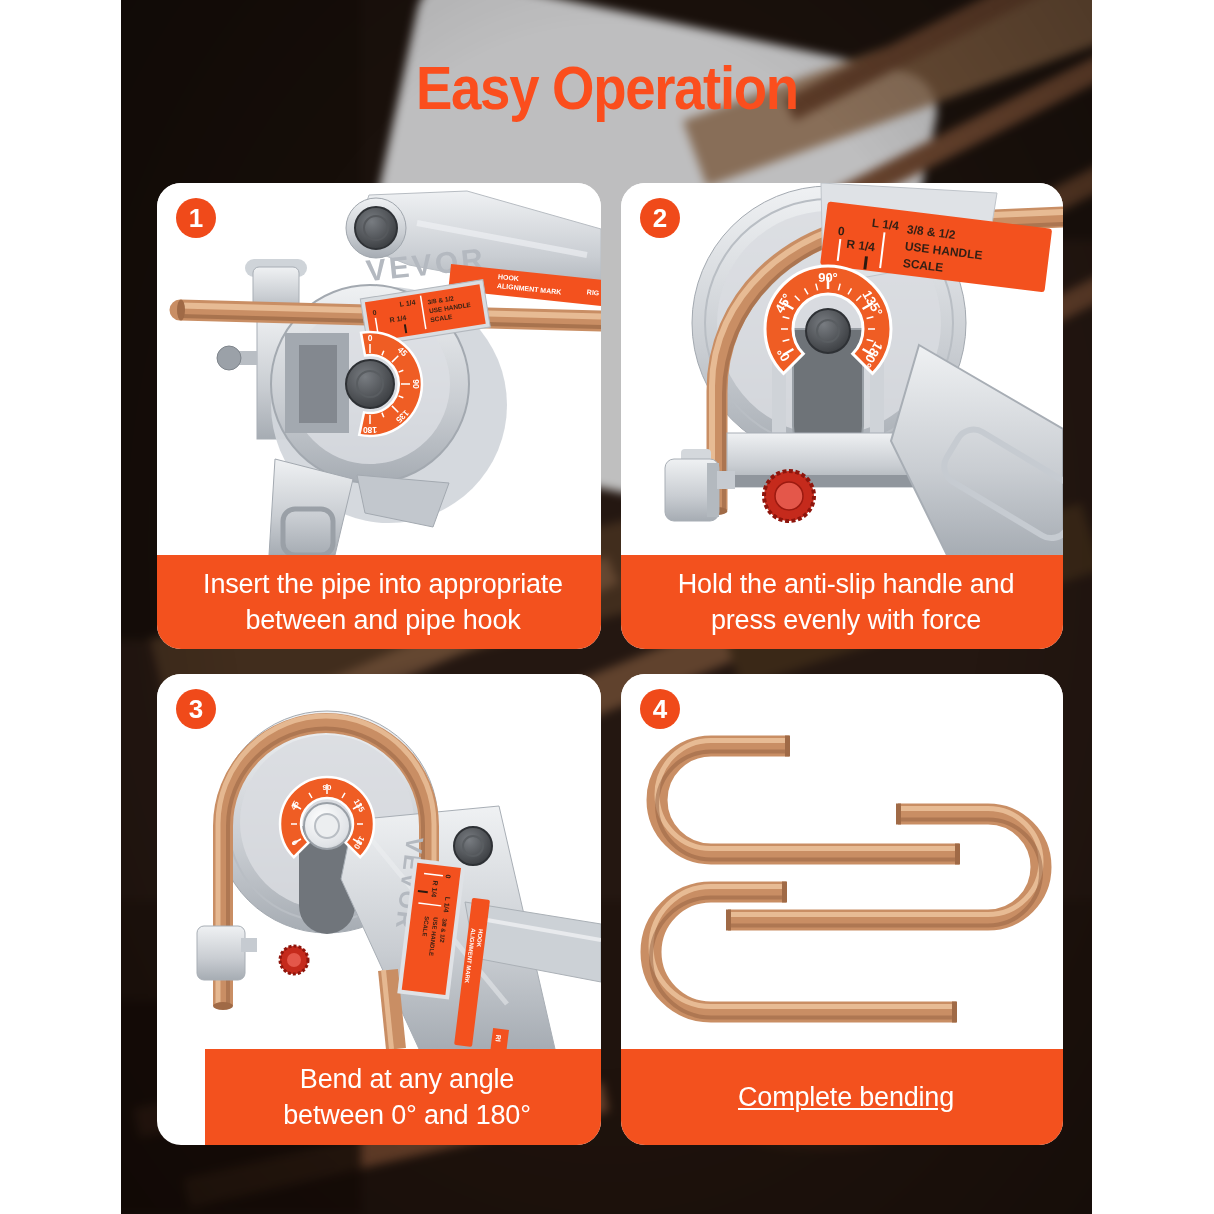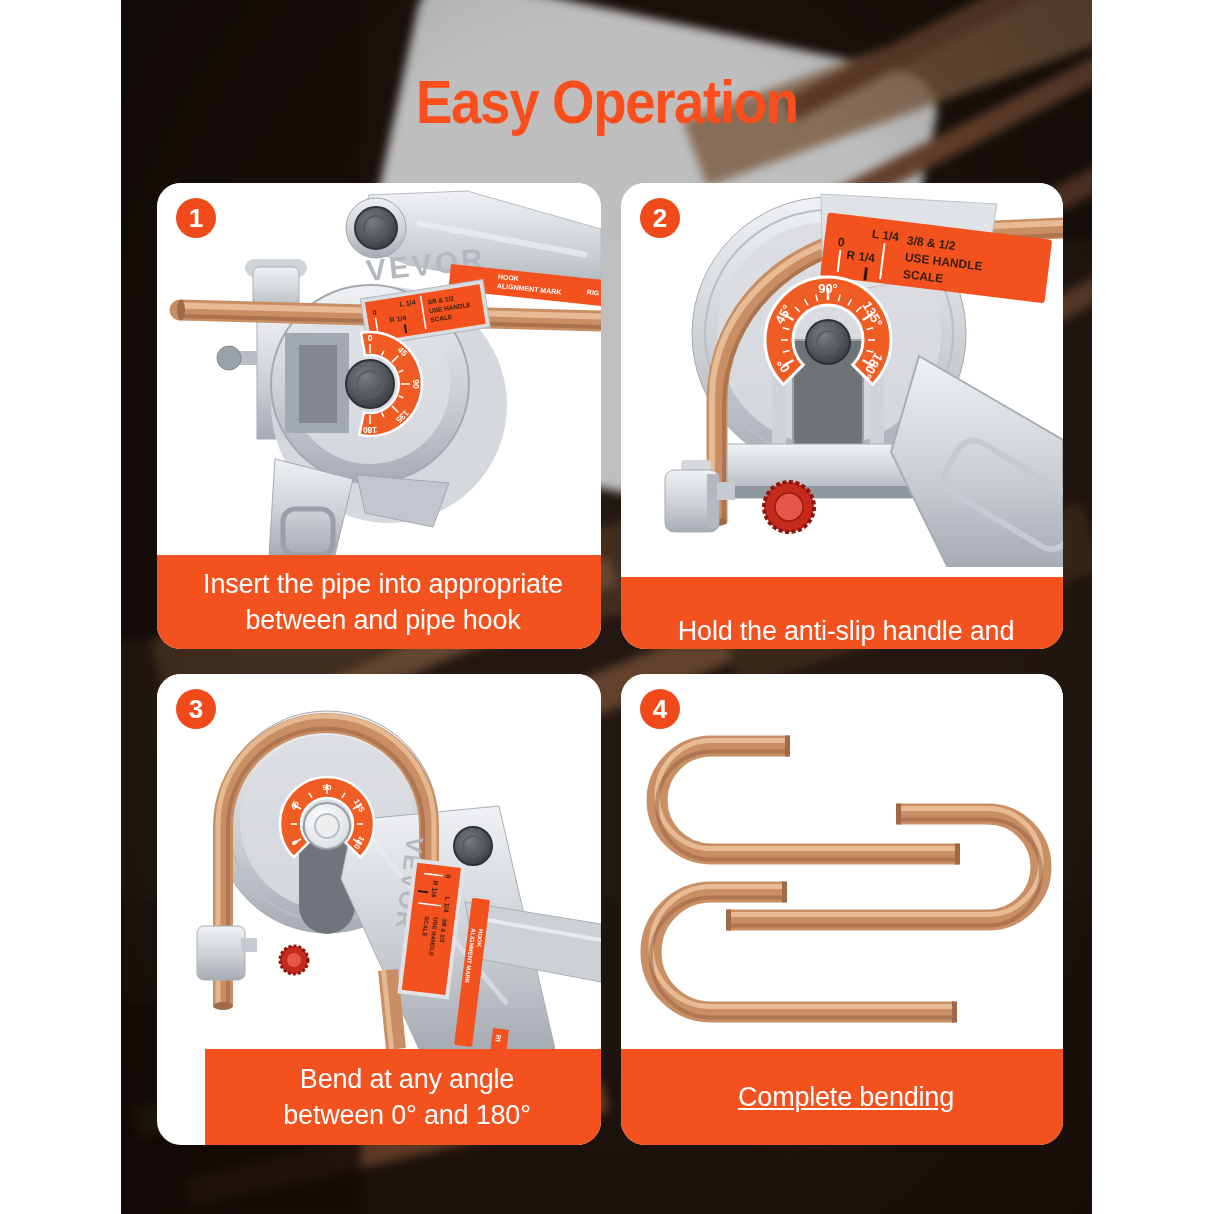--- a/index.html
+++ b/index.html
@@ -6,21 +6,21 @@
   body{
     width:1214px;height:1214px;position:relative;overflow:hidden;
     background:#ffffff;
     font-family:"Liberation Sans", sans-serif;
   }
   .photo-bg{position:absolute;left:121px;top:0;width:971px;height:1214px;overflow:hidden;background:#241711;}
   .photo-inner{position:absolute;left:-20px;top:-20px;right:-20px;bottom:-20px;filter:blur(5px);background:#241711;}
   .ph{position:absolute;}
   .vignette{position:absolute;inset:0;background:radial-gradient(ellipse at 50% 45%, rgba(0,0,0,0) 55%, rgba(0,0,0,.28) 100%);}
   .page-title{
-    position:absolute;left:0;right:0;top:52px;margin:14px;text-align:center;
+    position:absolute;left:0;right:0;top:52px;margin:0;text-align:center;
     font-size:62px;font-weight:bold;color:#fb4e1d;letter-spacing:-1.5px;line-height:72px;
   }
   .page-title .squeeze{display:inline-block;transform:scaleX(.88);}
   .card{position:absolute;border-radius:24px;overflow:hidden;background:#ffffff;display:flex;flex-direction:column;}
   .card-img{position:relative;flex:1;background:#fff;}
   .card-img svg{display:block;width:100%;height:100%;}
   .badge{
     position:absolute;left:19px;top:15px;width:40px;height:40px;border-radius:50%;
     background:#f04a1a;color:#fff;font-size:26px;font-weight:bold;line-height:40px;text-align:center;z-index:2;
   }
@@ -227,22 +227,23 @@
         <circle cx="168" cy="313" r="14" fill="#e4574a" stroke="#9c1a10" stroke-width="1.5"></circle>
       </g>
       <g>
         <rect x="60" y="266" width="30" height="14" rx="4" fill="#d4d8dc"></rect>
         <rect x="44" y="276" width="54" height="62" rx="9" fill="url(#mgA)" stroke="#a8aeb5"></rect>
         <rect x="86" y="280" width="12" height="54" fill="#b3b9bf"></rect>
         <rect x="96" y="288" width="18" height="18" fill="#c6cbd1"></rect>
       </g>
     </svg>
   </div>
-  <div class="card-caption" style="height:72px;justify-content:flex-end;">
+  <div class="card-caption" style="height:94px;">
     <span>Hold the anti-slip handle and</span>
+    <span>press evenly with force</span>
   </div>
 </div>
 
 <div class="card" style="left:157px;top:674px;width:444px;height:471px;">
   <div class="card-img">
     <div class="badge">3</div>
     <svg viewBox="0 0 444 375">
       <g>
         <circle cx="170" cy="148" r="111" fill="url(#mgA)" stroke="#a3a9b0"></circle>
         <circle cx="170" cy="148" r="99" fill="none" stroke="#b9bec4" stroke-width="2"></circle>

